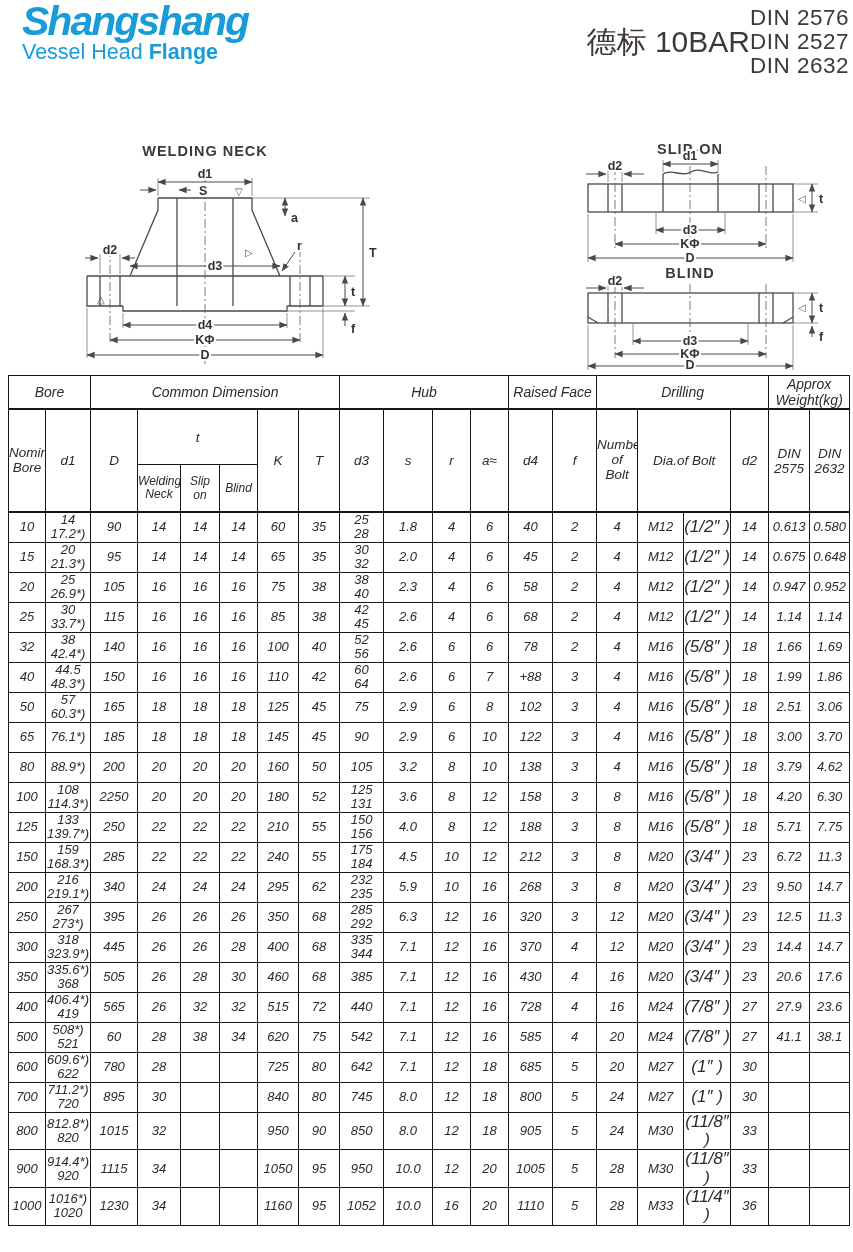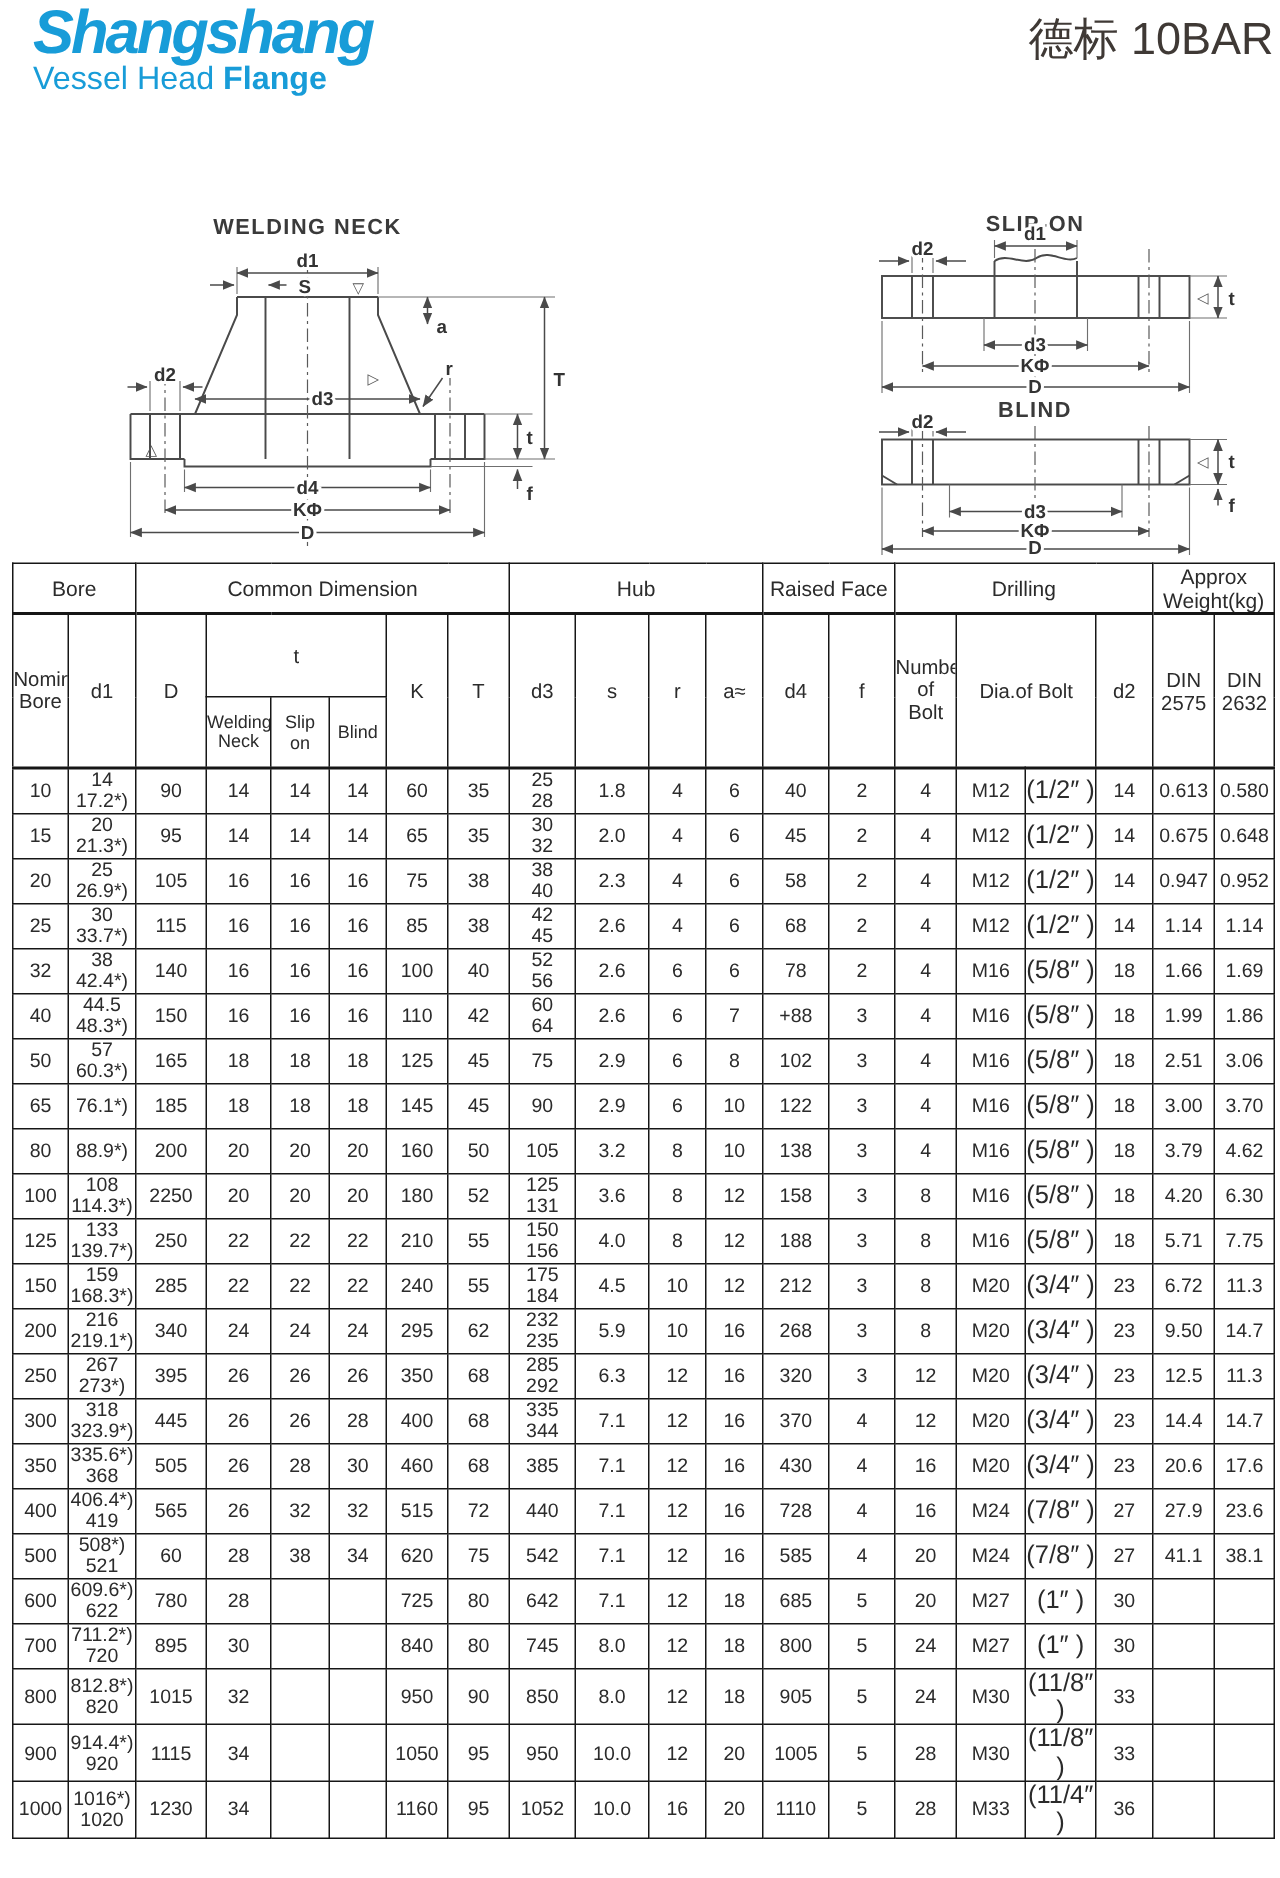--- a/index.html
+++ b/index.html
@@ -24,21 +24,21 @@
   .dimline{stroke:#4a4a4a;stroke-width:1;fill:none;}
   .extline{stroke:#6f6f6f;stroke-width:0.75;fill:none;}
   .cline{stroke:#5a5a5a;stroke-width:0.8;fill:none;stroke-dasharray:9 3 2 3;}
   .finish{font-size:10px;fill:#555;}
   
   table.spec{position:absolute;left:8px;top:375px;width:841px;border-collapse:collapse;table-layout:fixed;}
   .spec th,.spec td{
     border:1px solid #161616;text-align:center;vertical-align:middle;padding:0;
     font-weight:normal;white-space:pre-line;overflow:hidden;
   }
-  .spec{border:1.5px solid #161616;}
+  .spec{border:1.5px solid #161616;font-style:italic;}
   .spec thead tr:nth-child(1) th{font-size:14px;height:31px;border-bottom:2px solid #161616;}
   .spec thead tr:nth-child(2) th{font-size:13.5px;height:54px;}
   .spec thead tr:nth-child(3) th{height:46px;font-size:12px;}
   .spec thead{border-bottom:2px solid #161616;}
   .spec tbody tr{height:30px;}
   .spec td{font-size:13px;line-height:1.08;}
   .spec th.small{font-size:11.5px;line-height:1.1;}
   .spec td.inch{font-size:17px;}
   .page-number{position:absolute;left:8px;top:1254px;font-size:22px;color:#474747;}
 </style>
@@ -47,20 +47,25 @@
 
 <div class="brand">
   <div class="brand-name">Shangshang</div>
   <div class="brand-sub">
     <span class="b1">Vessel Head</span><span class="b2">Flange</span>
   </div>
 </div>
 
 <div class="title-block">
   <div class="cn-title">德标 10BAR</div>
+  <div class="din-list">
+    <div>DIN 2576</div>
+    <div>DIN 2527</div>
+    <div>DIN 2632</div>
+  </div>
 </div>
 
 <svg style="position:absolute;left:55px;top:140px;" width="335" height="230" viewBox="0 0 335 230">
   <defs>
     <marker id="arr" viewBox="0 0 10 10" refX="9.5" refY="5" markerWidth="8" markerHeight="8" orient="auto-start-reverse">
       <path d="M0,1 L10,5 L0,9 z" fill="#4a4a4a"></path>
     </marker>
   </defs>
   <text class="draw-title" x="150" y="16" text-anchor="middle">WELDING NECK</text>
 

